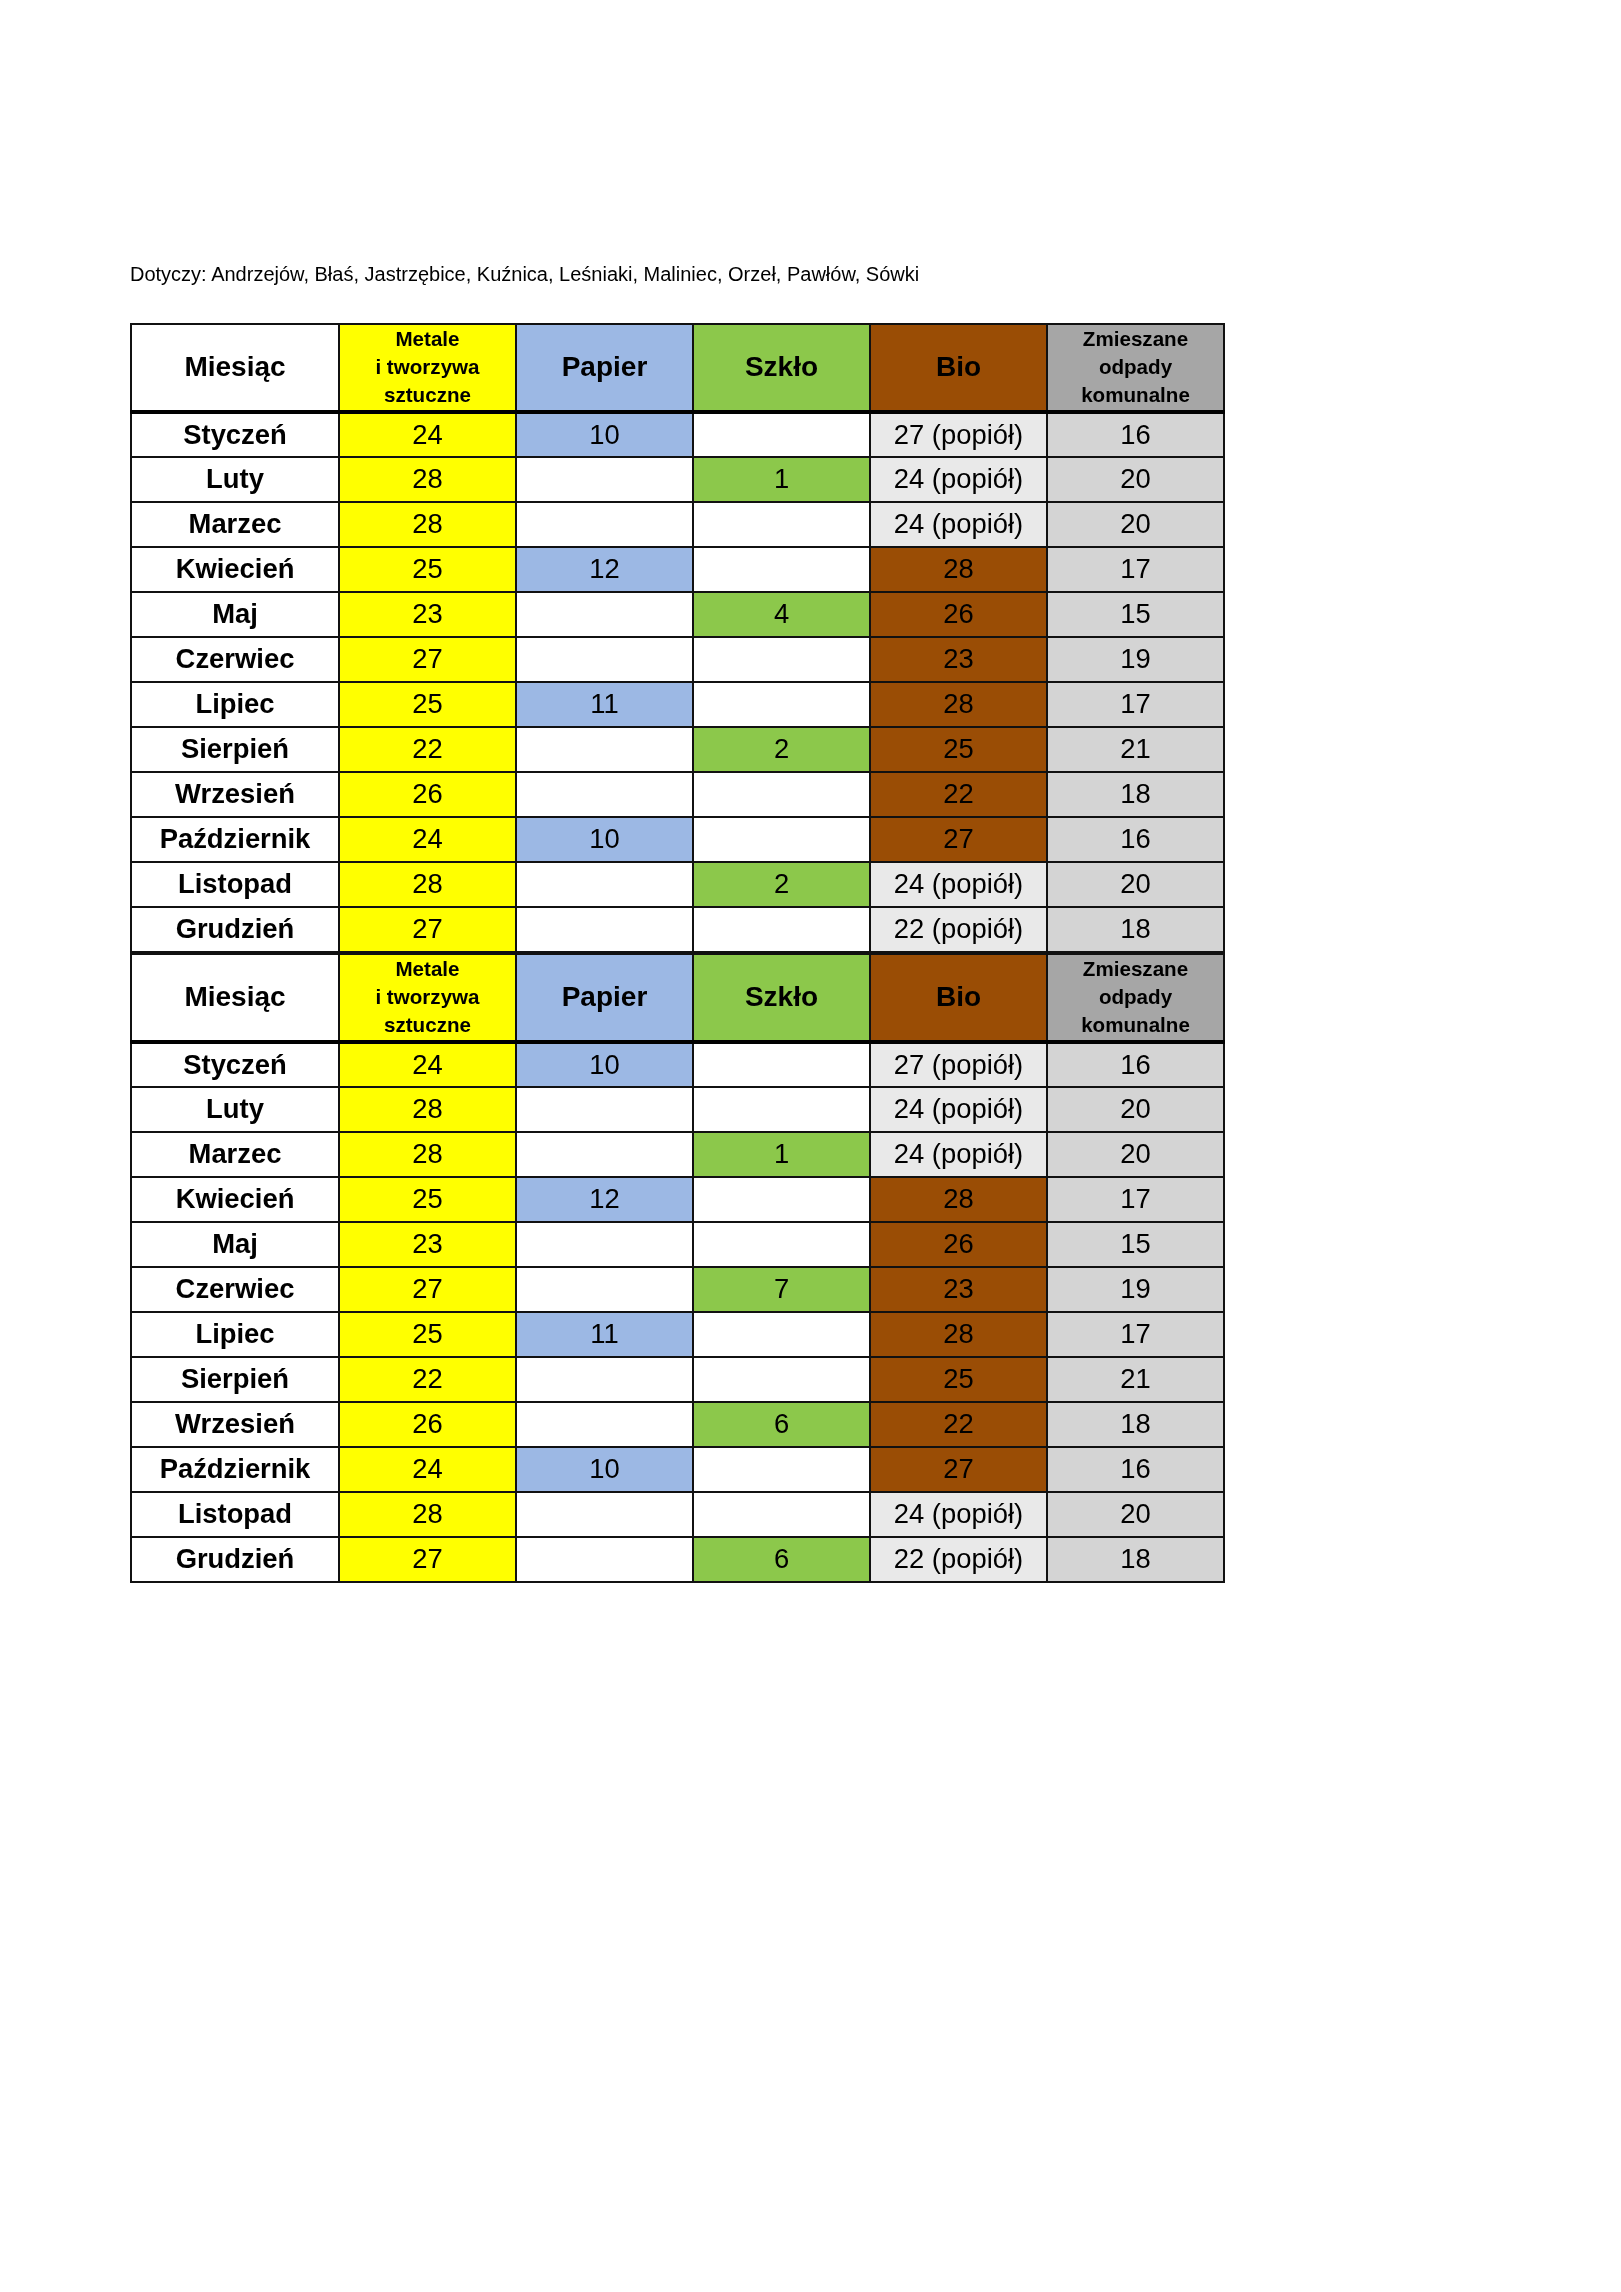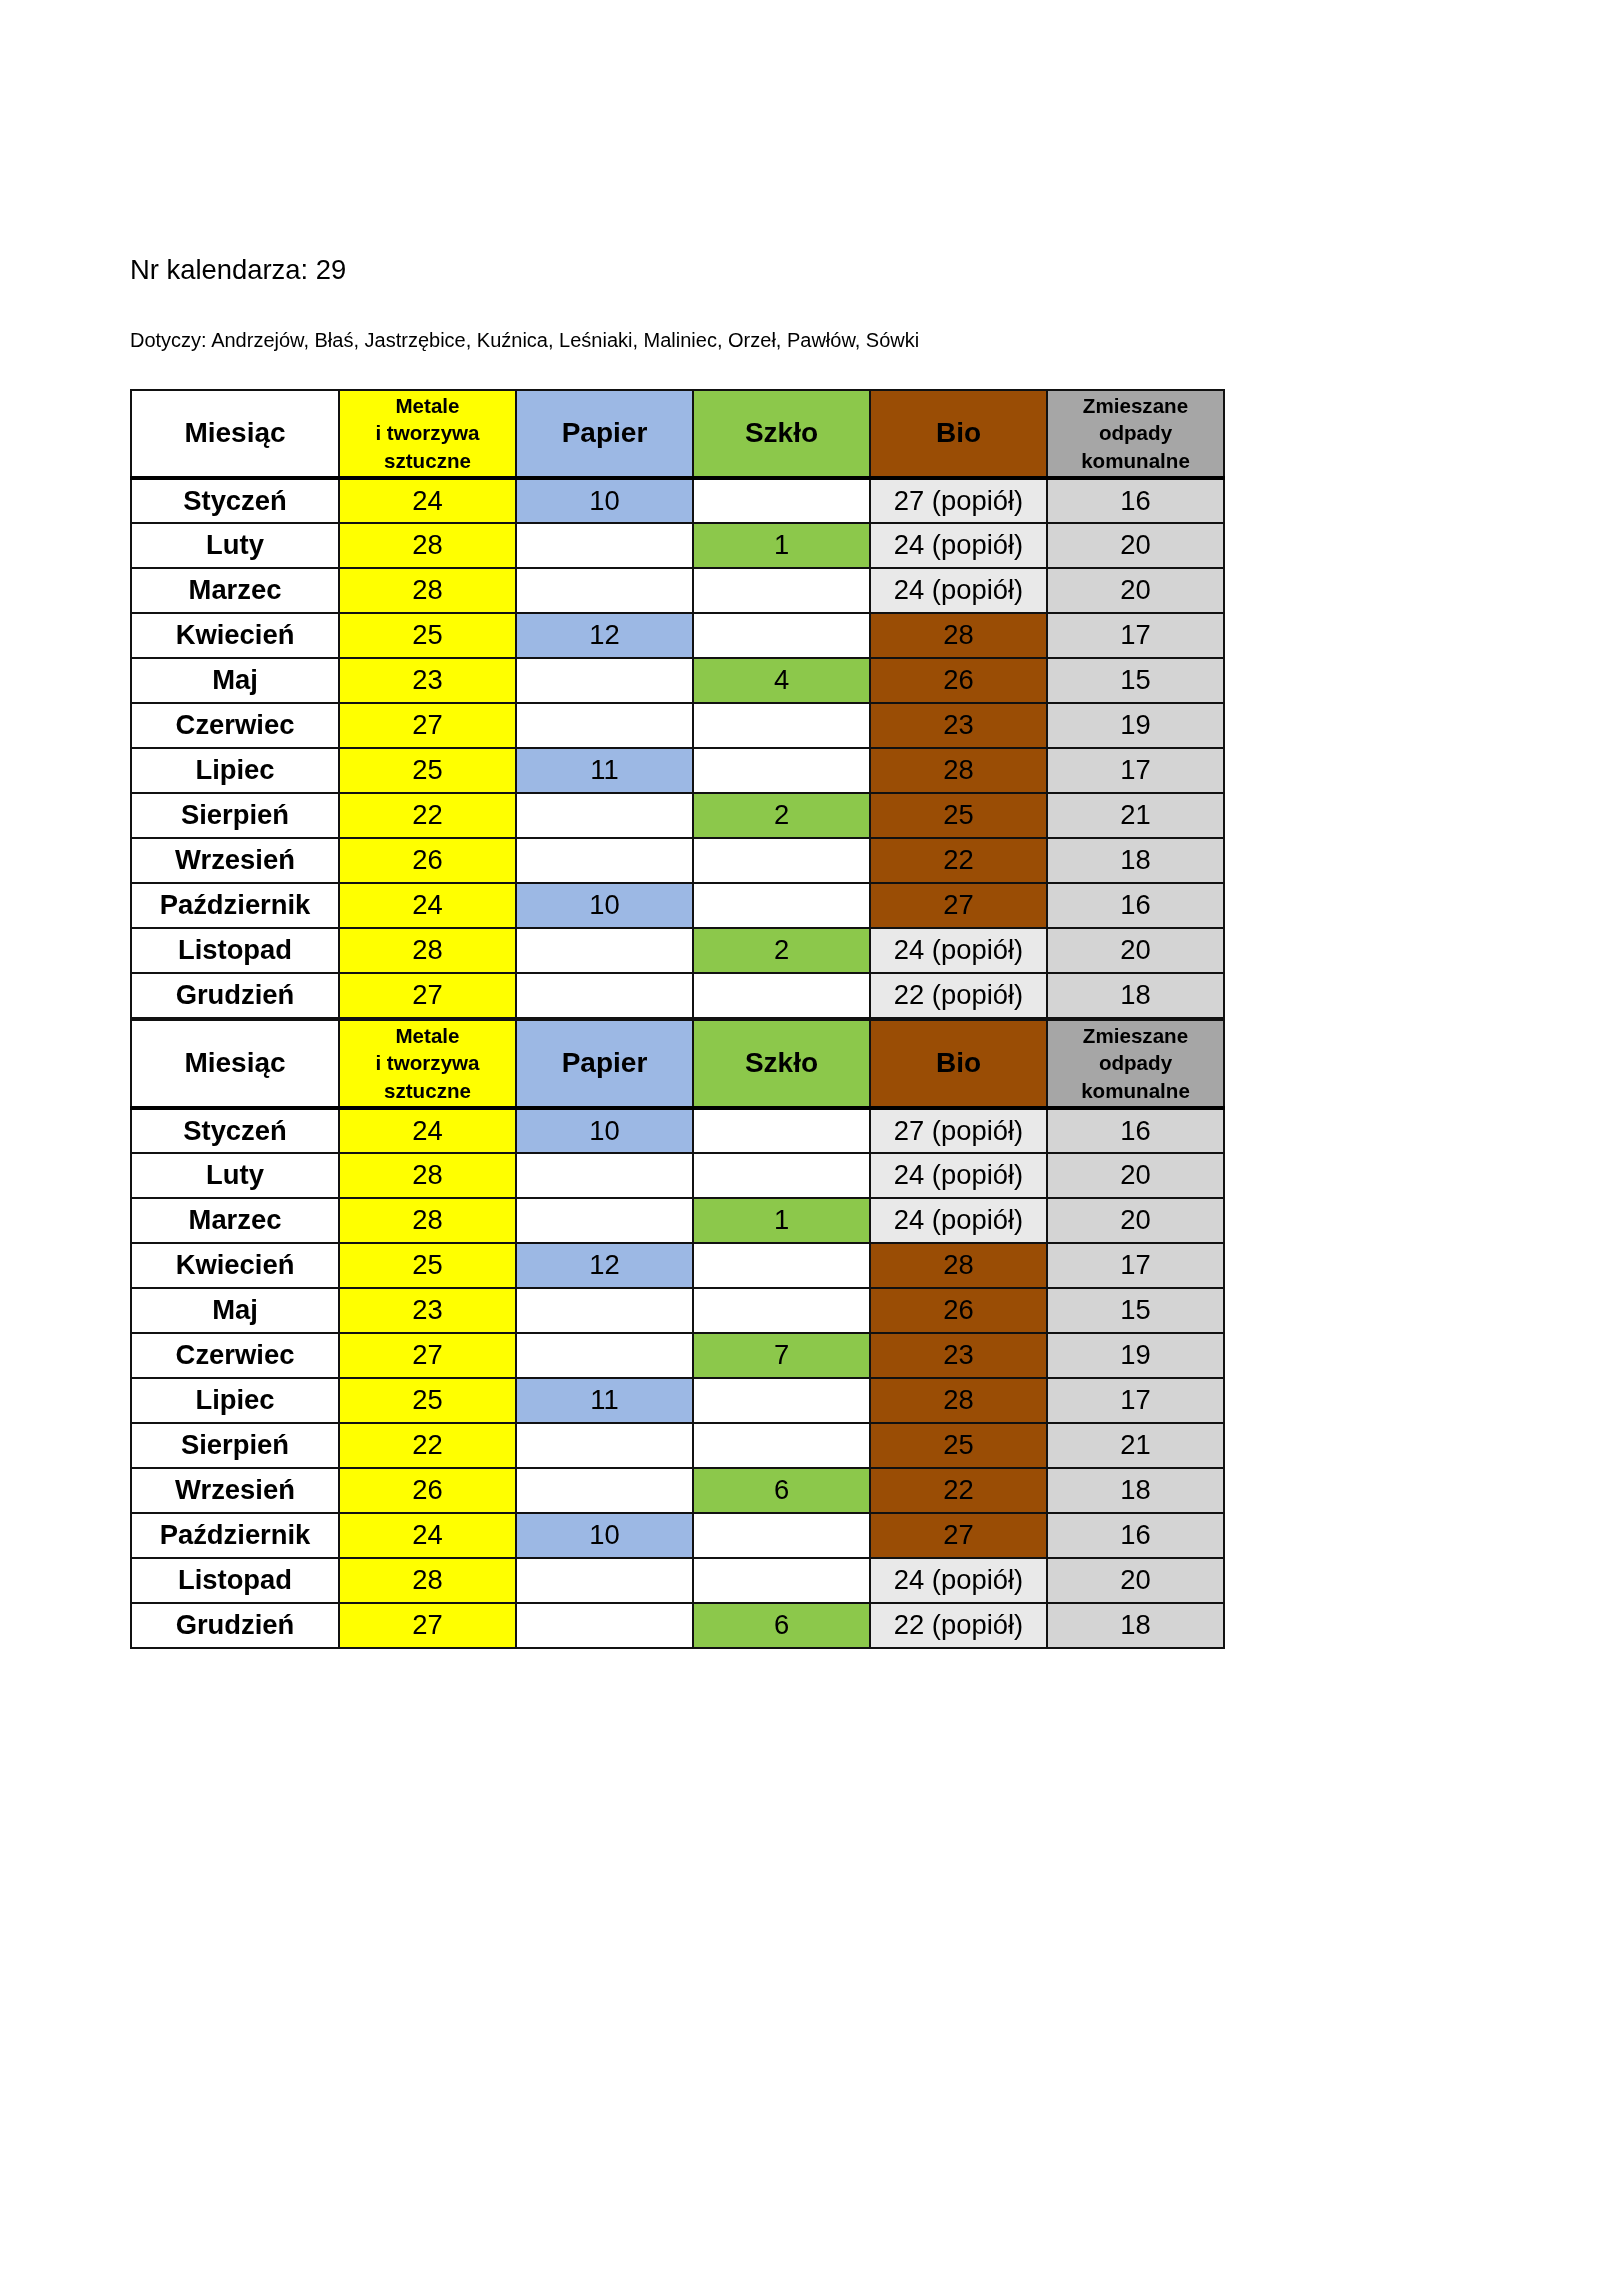--- a/index.html
+++ b/index.html
@@ -65,21 +65,20 @@
     font-weight: 400;
     font-size: 27.4px;
   }
 </style>
 </head>
 <body>
 
 <div class="page">
 
   <div class="section section-1">
-    <p class="cal-label">Nr kalendarza: 29</p>
     <p class="applies">Dotyczy: Andrzejów, Błaś, Jastrzębice, Kuźnica, Leśniaki, Maliniec, Orzeł, Pawłów, Sówki</p>
     <table class="waste-table">
       <colgroup>
         <col class="c0">
           <col class="c1">
           <col class="c2">
           <col class="c3">
           <col class="c4">
           <col class="c5">
       </colgroup>

